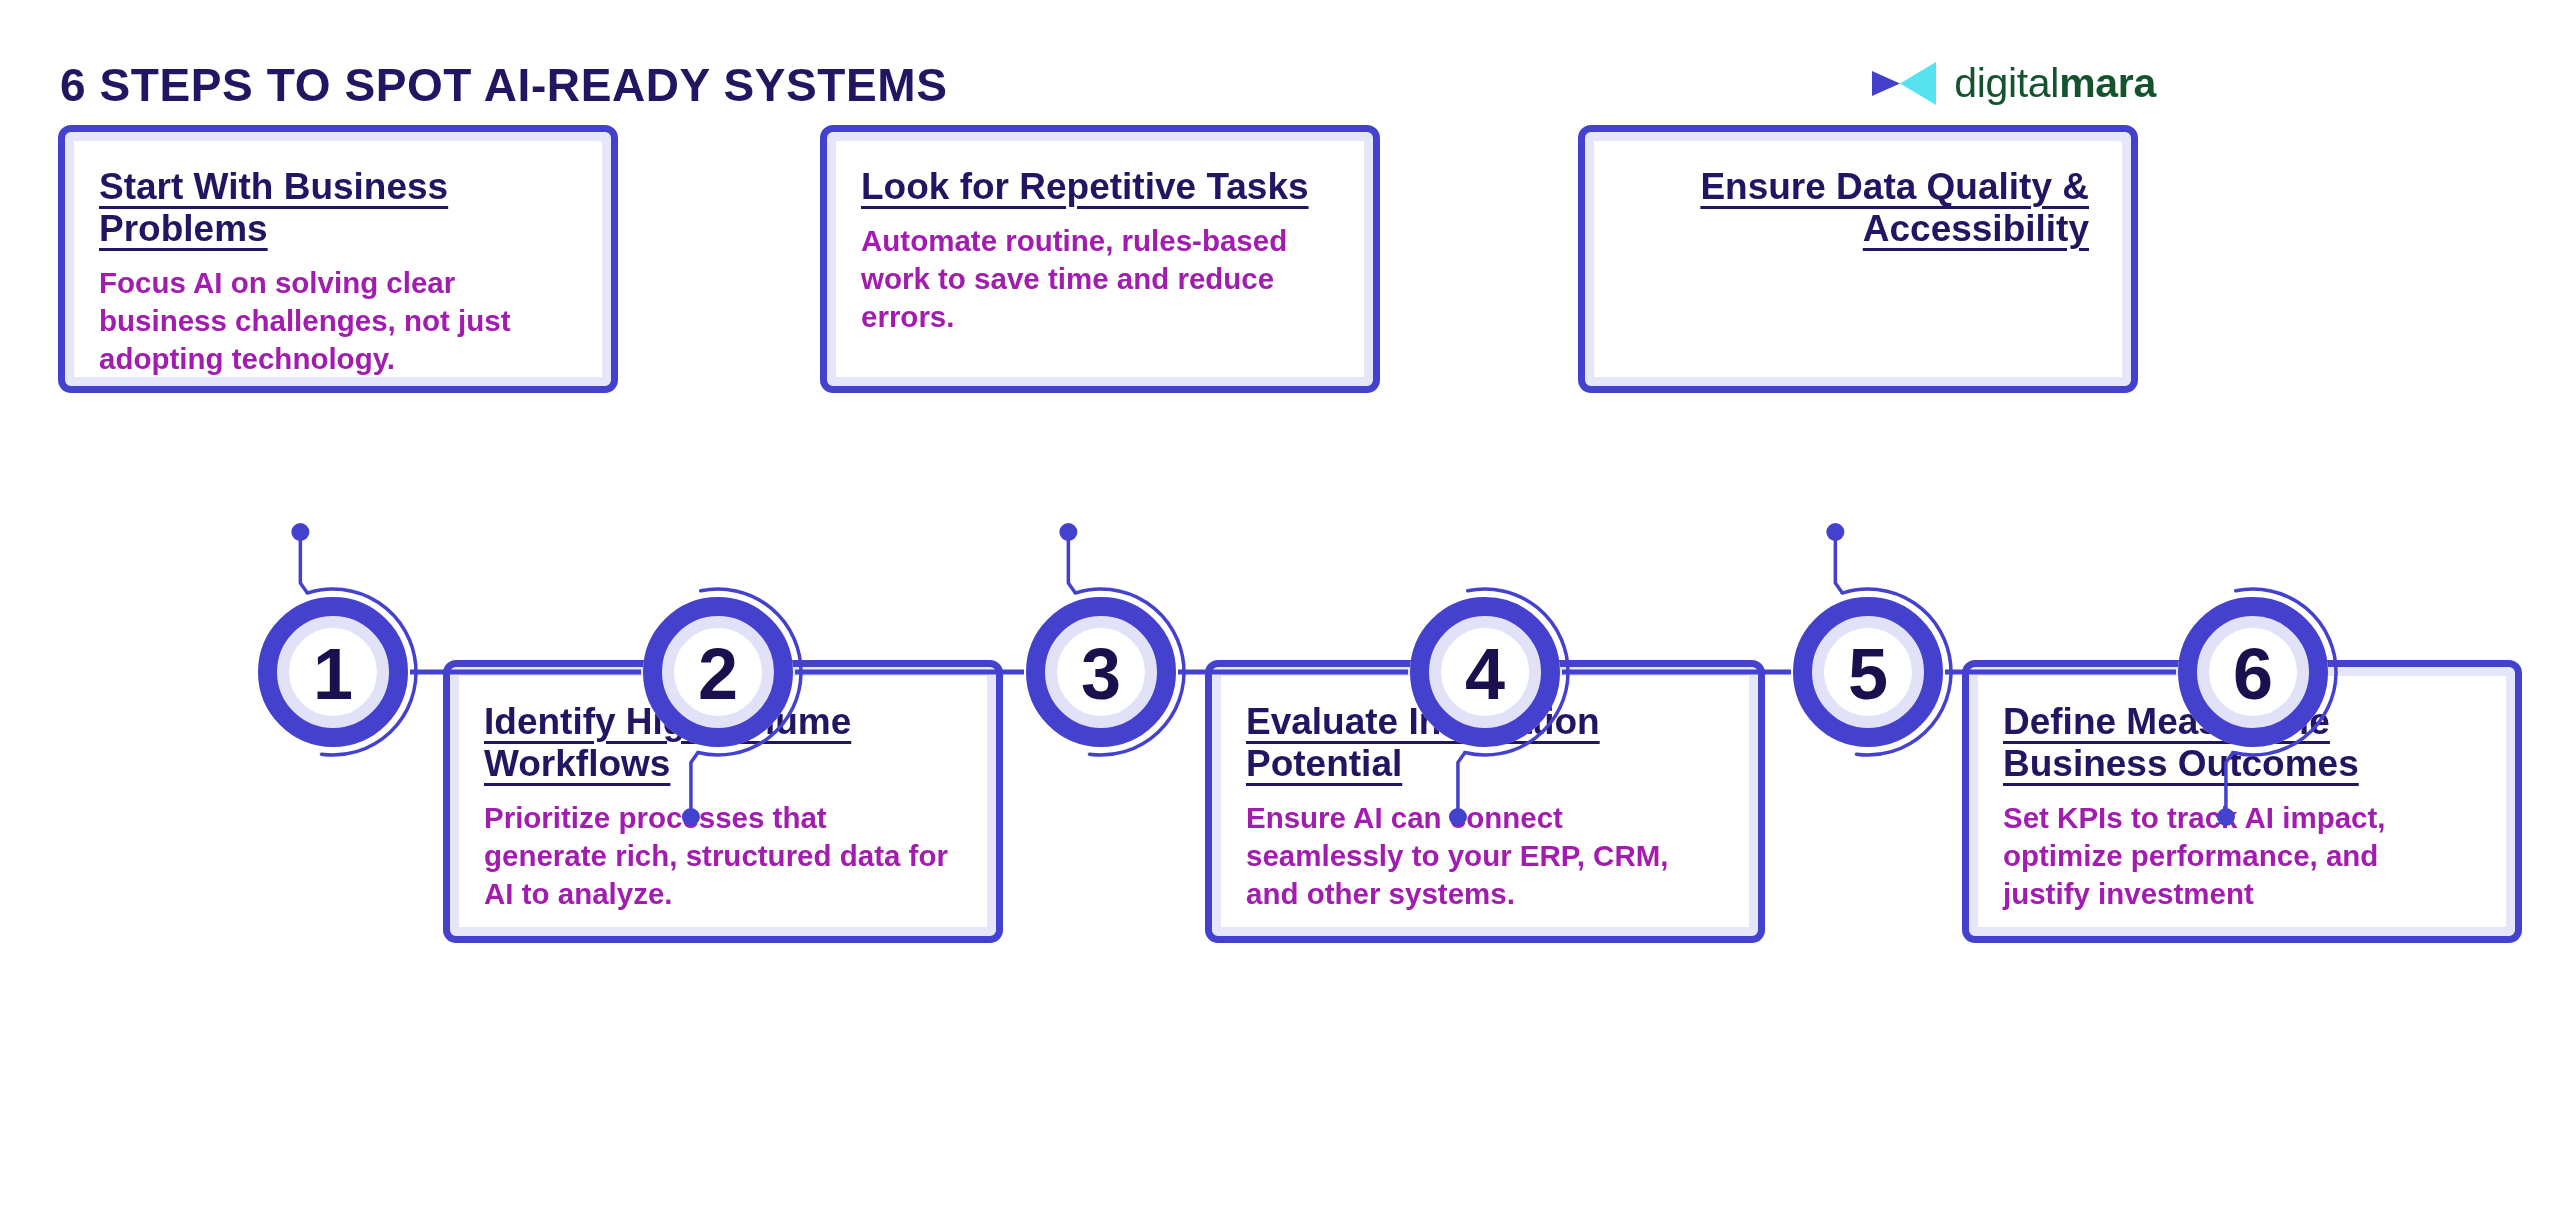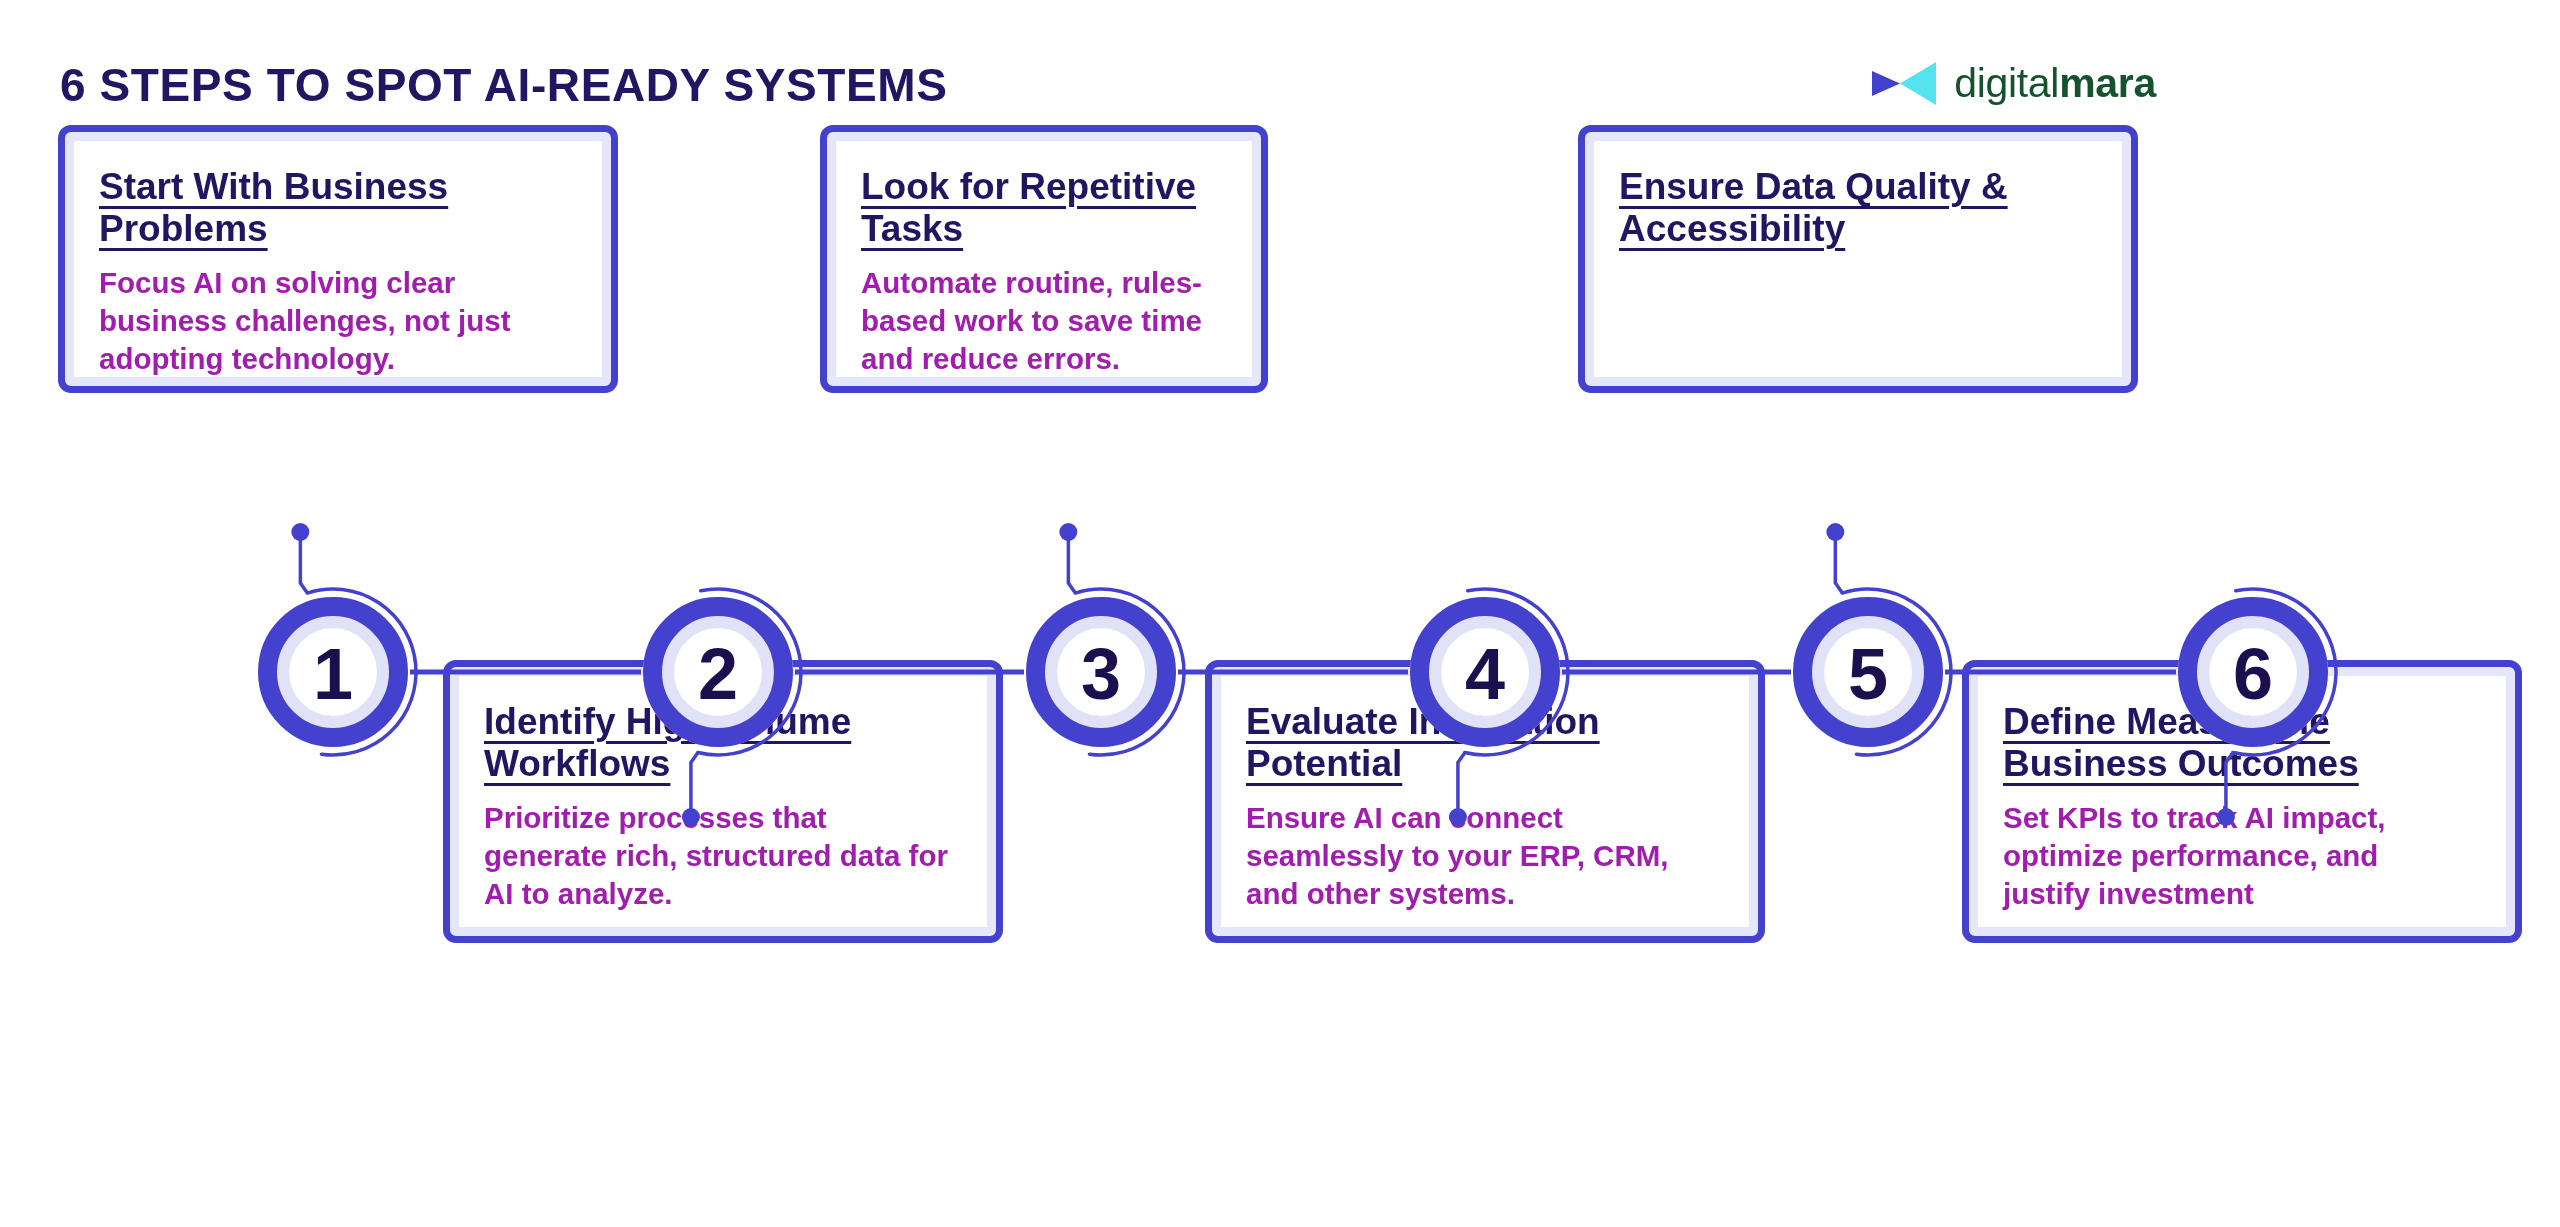--- a/index.html
+++ b/index.html
@@ -81,22 +81,22 @@
     font-weight: 700;
     line-height: 1.30;
     color: #a21caf;
     margin: 0;
   }
 
   .card.top  { top: 125px; height: 268px; }
   .card.bot  { top: 660px; height: 283px; }
 
   #card-1 { left: 58px;   width: 560px; }
-  #card-3 { left: 820px;  width: 448px; }
-  #card-5 { left: 1578px; width: 560px; }
+  #card-3 { left: 820px;  width: 560px; }
+  #card-5 { left: 1578px; width: 560px; text-align: right; }
   #card-2 { left: 443px;  width: 560px; }
   #card-4 { left: 1205px; width: 560px; }
   #card-6 { left: 1962px; width: 560px; }
 
   
   #timeline {
     position: absolute;
     left: 0;
     top: 0;
     width: 2560px;

